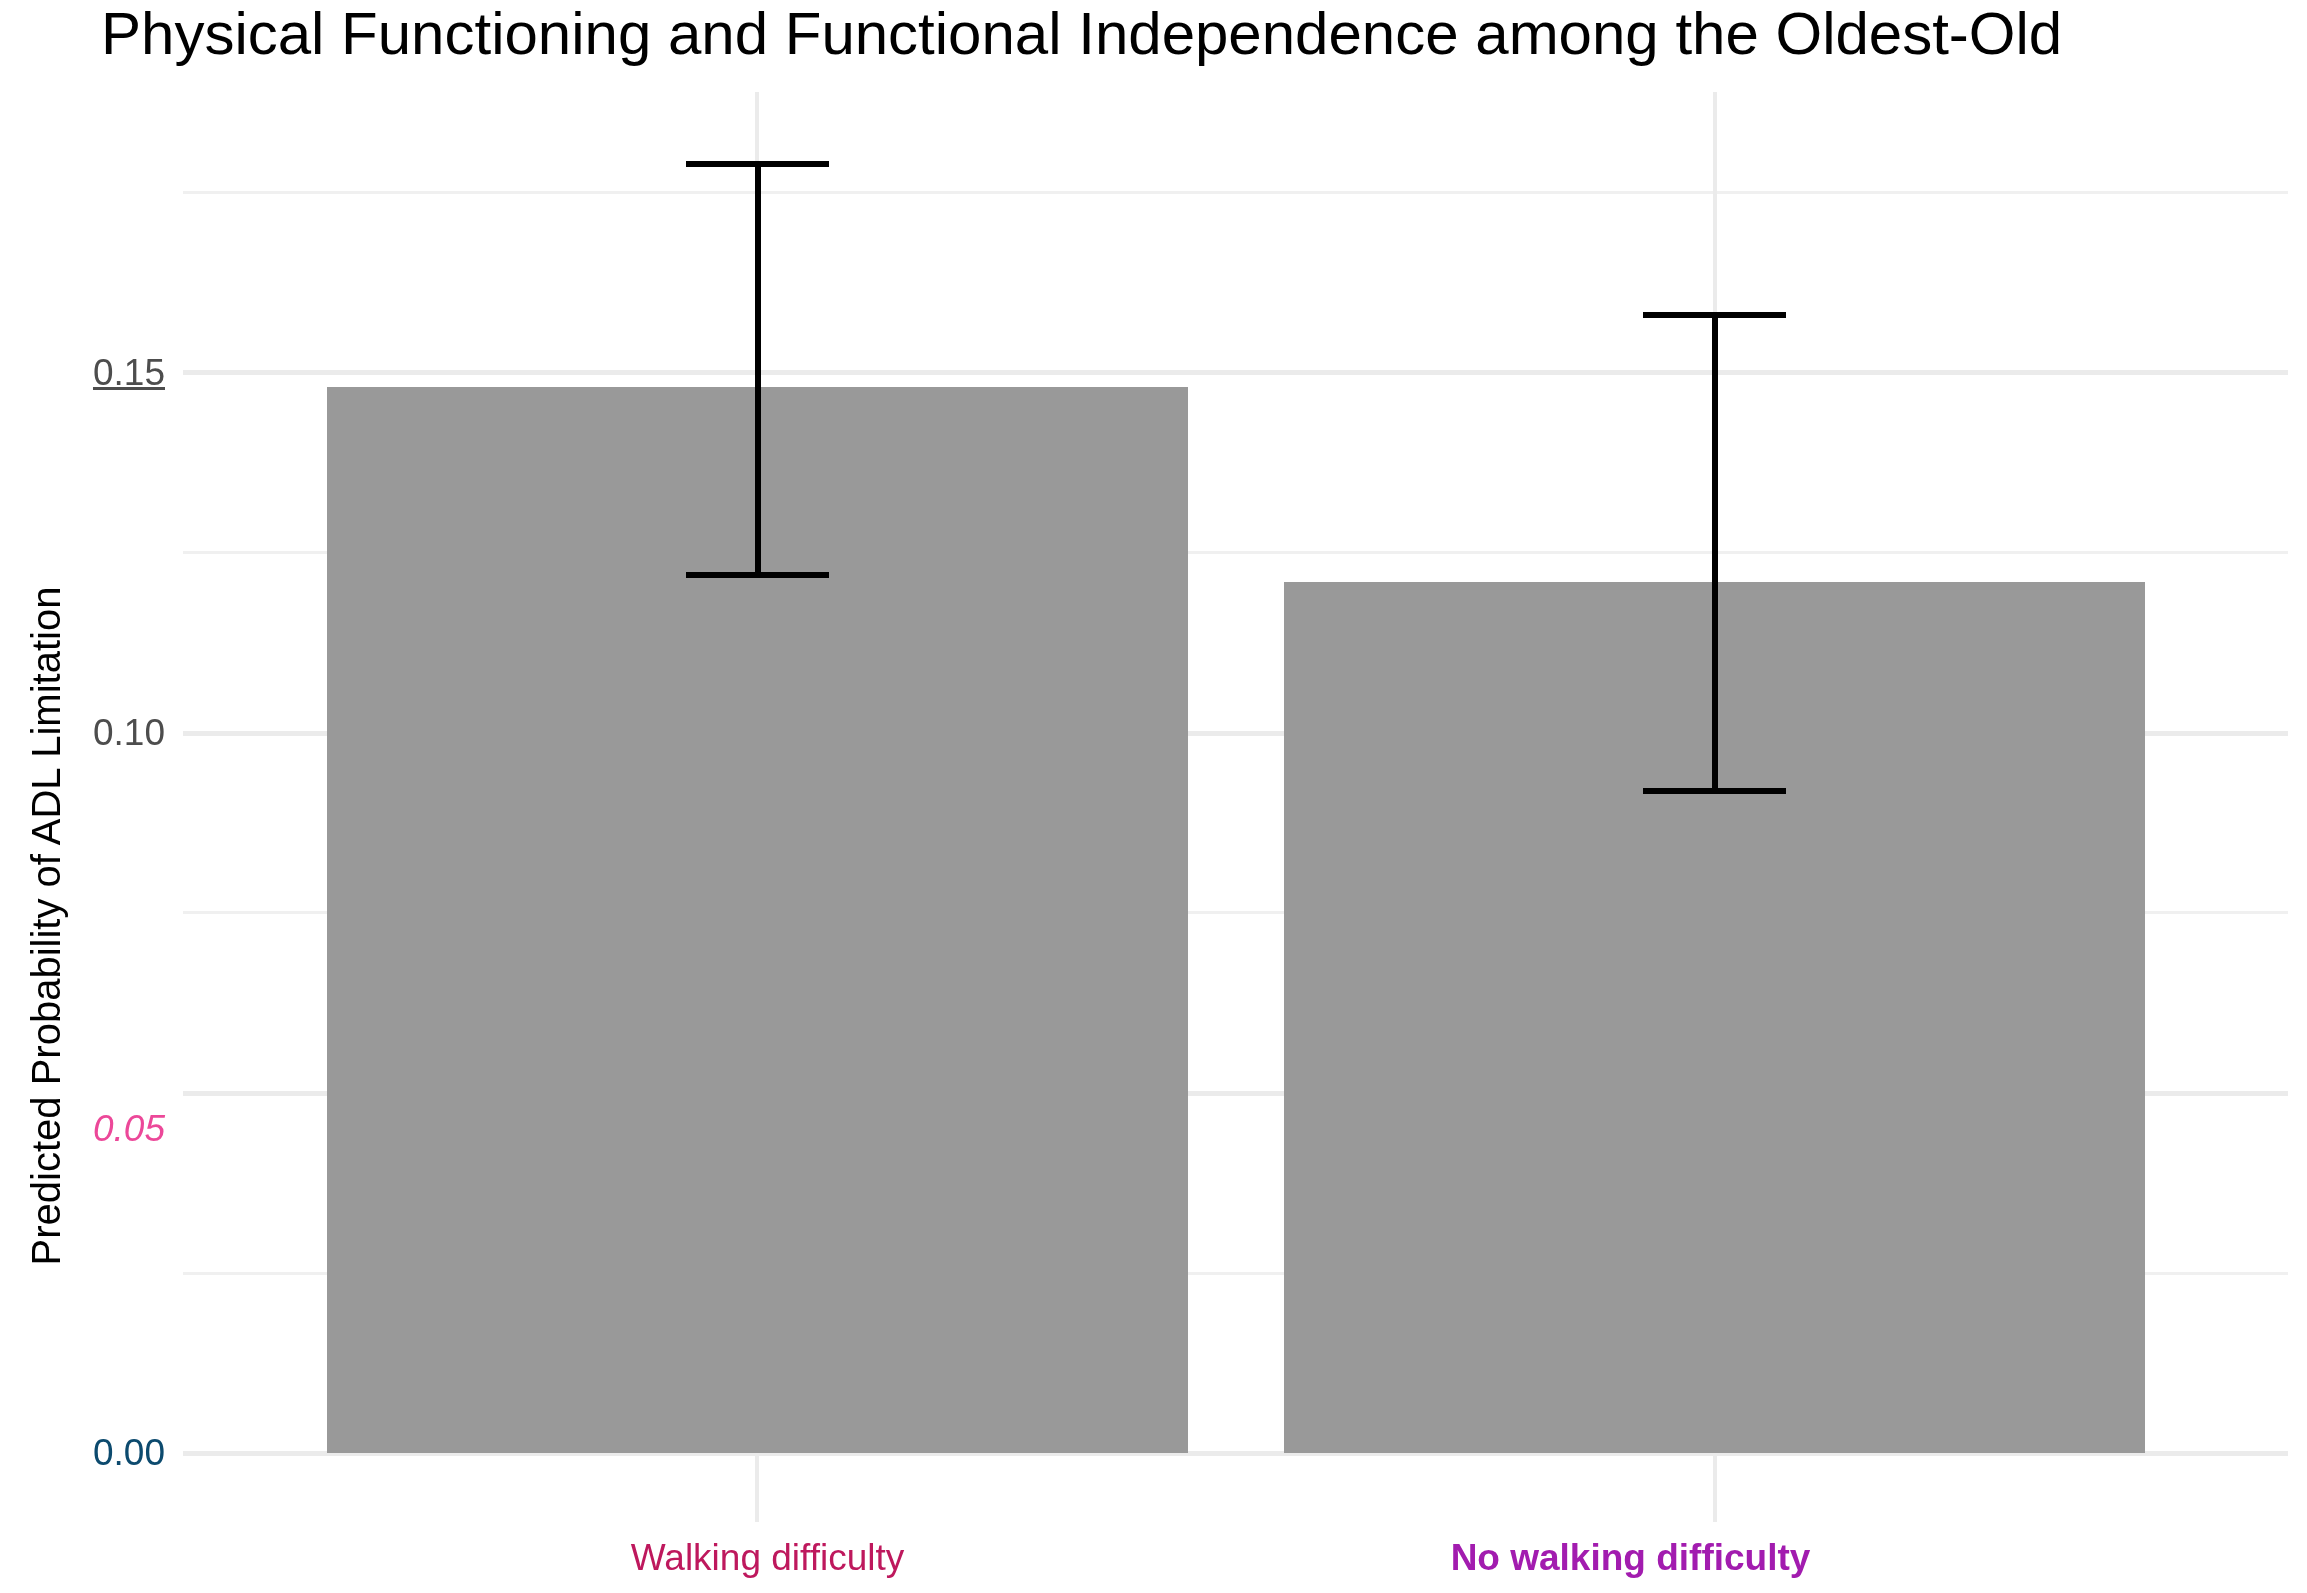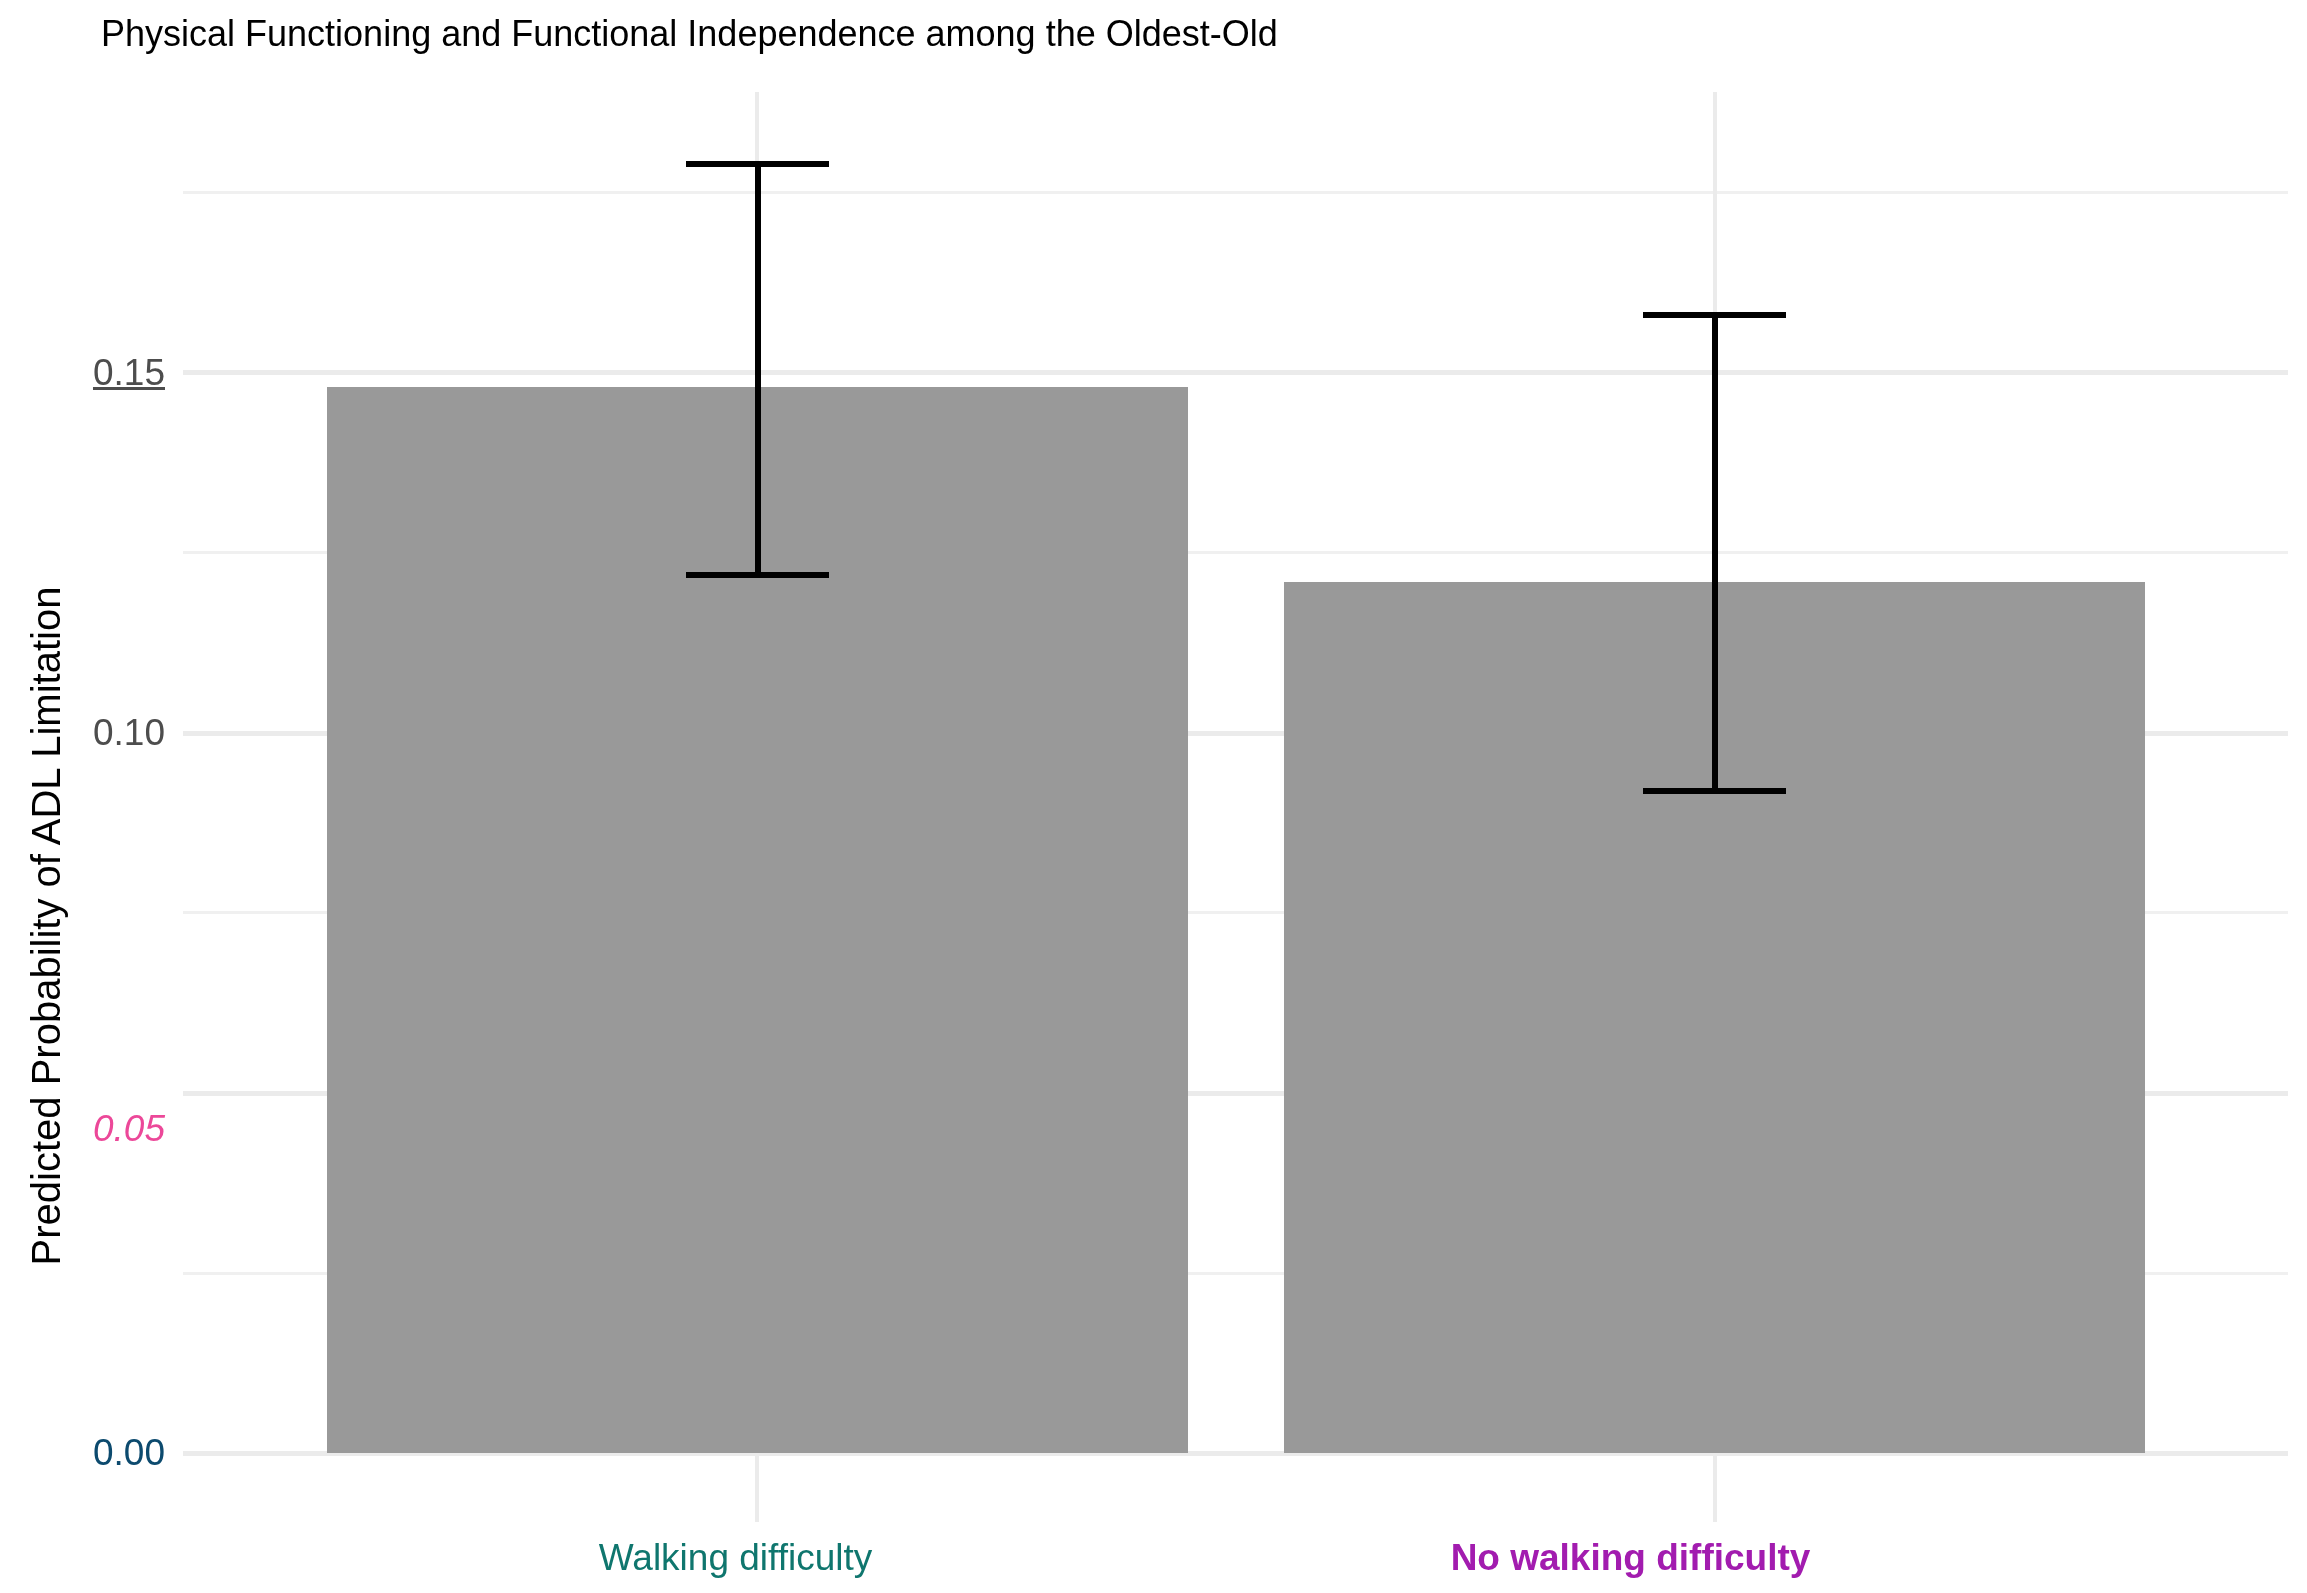--- a/index.html
+++ b/index.html
@@ -12,21 +12,21 @@
     width: 2307px;
     height: 1594px;
     background: #ffffff;
     font-family: "Liberation Sans", sans-serif;
     overflow: hidden;
   }
   .chart-title {
     position: absolute;
     left: 101px;
     top: 4.8px;
-    font-size: 36px;
+    font-size: 60px;
     line-height: 58px;
     color: #000000;
     white-space: nowrap;
   }
   .y-axis-title {
     position: absolute;
     left: 46px;
     top: 926px;
     width: 0;
     height: 0;
@@ -115,17 +115,17 @@
       <div class="errbar-part" style="left: 1460px; top: 696px; width: 143px; height: 5.6px; background: rgb(0, 0, 0);"></div>
     </div>
 
   <div id="y-tick-labels">
       <div class="y-tick-label" style="top: 1431px; color: #0c4a6e;">0.00</div>
       <div class="y-tick-label" style="top: 1107px; color: #ec4899; font-style: italic;">0.05</div>
       <div class="y-tick-label" style="top: 711px; color: rgb(77, 77, 77); text-align: right;">0.10</div>
       <div class="y-tick-label" style="top: 351px; color: rgb(77, 77, 77); text-decoration: underline;">0.15</div>
     </div>
   <div id="x-tick-labels">
-      <div class="x-tick-label" style="left: 454px; color: #0f766e;">Walking difficulty</div>
+      <div class="x-tick-label" style="left: 486px; color: #be185d;">Walking difficulty</div>
       <div class="x-tick-label" style="left: 1349px; color: #a21caf; font-weight: bold;">No walking difficulty</div>
     </div>
 </div>
 
 
 </body></html>

